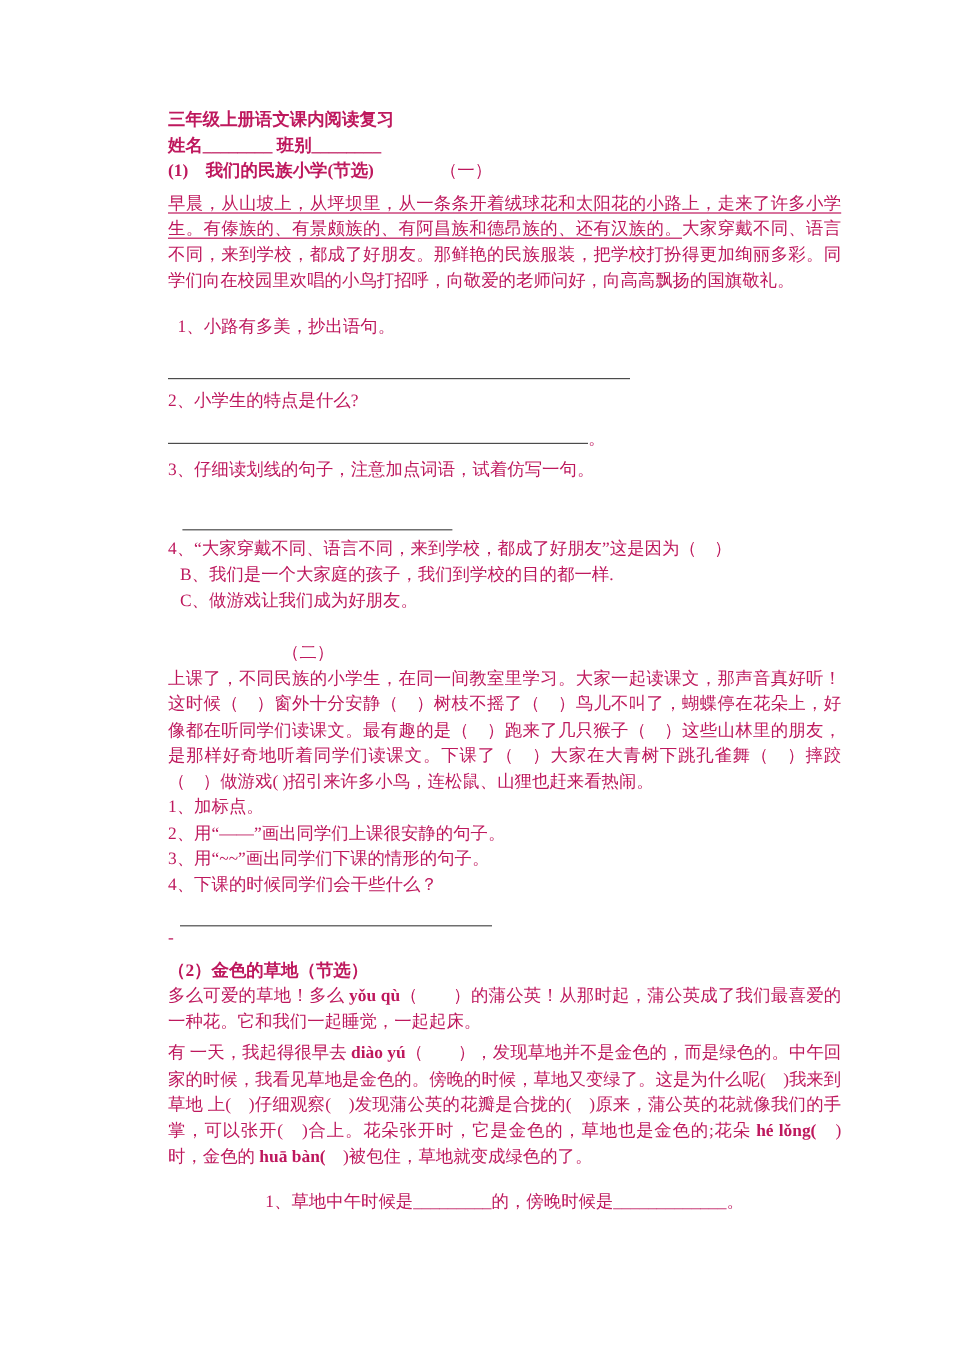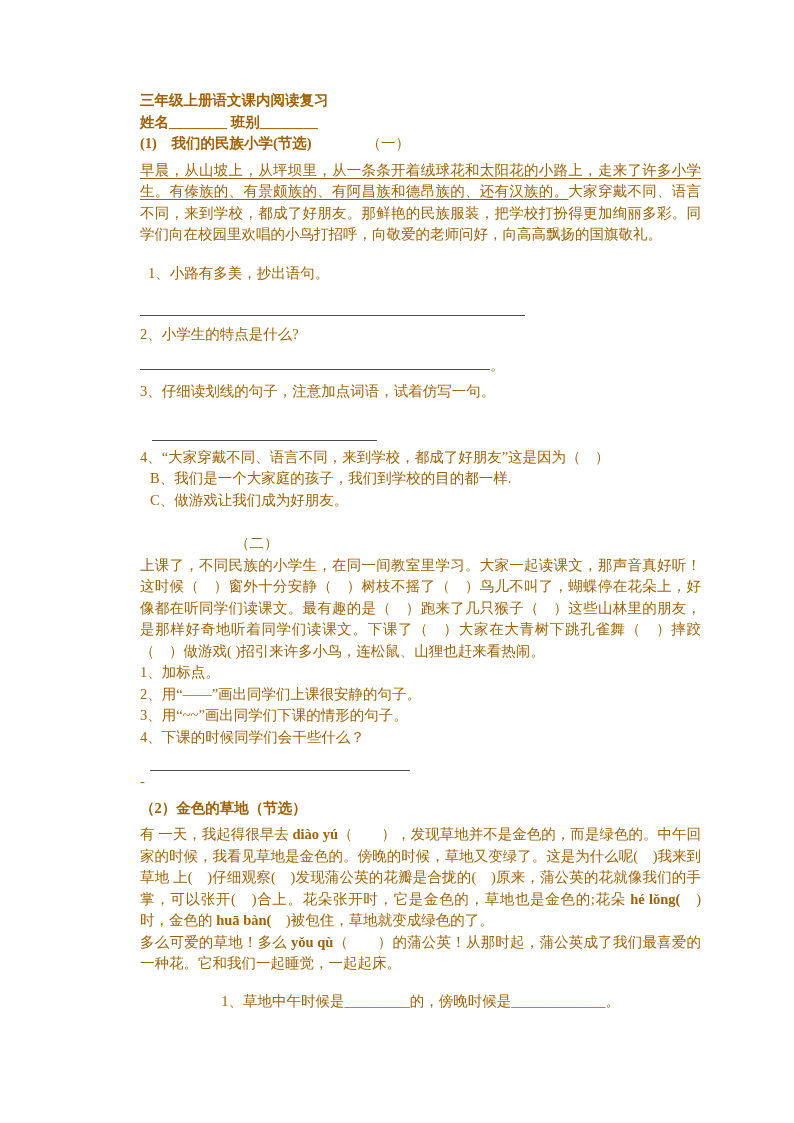--- a/index.html
+++ b/index.html
@@ -2,21 +2,21 @@
 <html><head>
 <meta charset="utf-8">
 <style>
   html,body{margin:0;padding:0;background:#ffffff;}
   .page{
     position:relative;
     width:794px;height:1123px;
     background:#ffffff;
     overflow:hidden;
     font-family:"Liberation Serif","DejaVu Serif",serif;
-    color:#a16207;
+    color:#be185d;
   }
   .content{
     position:absolute;
     left:140px;top:90px;width:561px;
     font-size:14.5px;line-height:21.5px;
   }
   p{margin:0;}
   .bold{font-weight:bold;}
   .just{text-align:justify;}
   .ulined{text-decoration:underline;text-underline-offset:3px;text-decoration-thickness:1px;}
@@ -66,20 +66,20 @@
     <p>1、加标点。</p>
     <p>2、用“——”画出同学们上课很安静的句子。</p>
     <p>3、用“~~”画出同学们下课的情形的句子。</p>
     <p>4、下课的时候同学们会干些什么？</p>
     <div class="ans ans-w4"></div>
 
     <p>-</p>
 
     <p class="bold mt5">（2）金色的草地（节选）</p>
 
+    <p class="just"><span>多么可爱的草地！多么 </span><span class="py">yǒu qù</span><span>（　　）的蒲公英！从那时起，蒲公英成了我们最喜爱的一种花。它和我们一起睡觉，一起起床。</span></p>
+
     <p class="just mt5"><span>有  一天，我起得很早去 </span><span class="py">diào yú</span><span>（　　），发现草地并不是金色的，而是绿色的。中午回家的时候，我看见草地是金色的。傍晚的时候，草地又变绿了。这是为什么呢(　)我来到草地 上(　)仔细观察(　)发现蒲公英的花瓣是合拢的(　)原来，蒲公英的花就像我们的手掌，可以张开(　)合上。花朵张开时，它是金色的，草地也是金色的;花朵 </span><span class="py">hé lǒng(</span><span>　)时，金色的 </span><span class="py">huā bàn(</span><span>　)被包住，草地就变成绿色的了。</span></p>
-
-    <p class="just"><span>多么可爱的草地！多么 </span><span class="py">yǒu qù</span><span>（　　）的蒲公英！从那时起，蒲公英成了我们最喜爱的一种花。它和我们一起睡觉，一起起床。</span></p>
 
     <p class="mt16">1、草地中午时候是_________的，傍晚时候是_____________。</p>
 
   </div>
 </div>
 
 </body></html>

